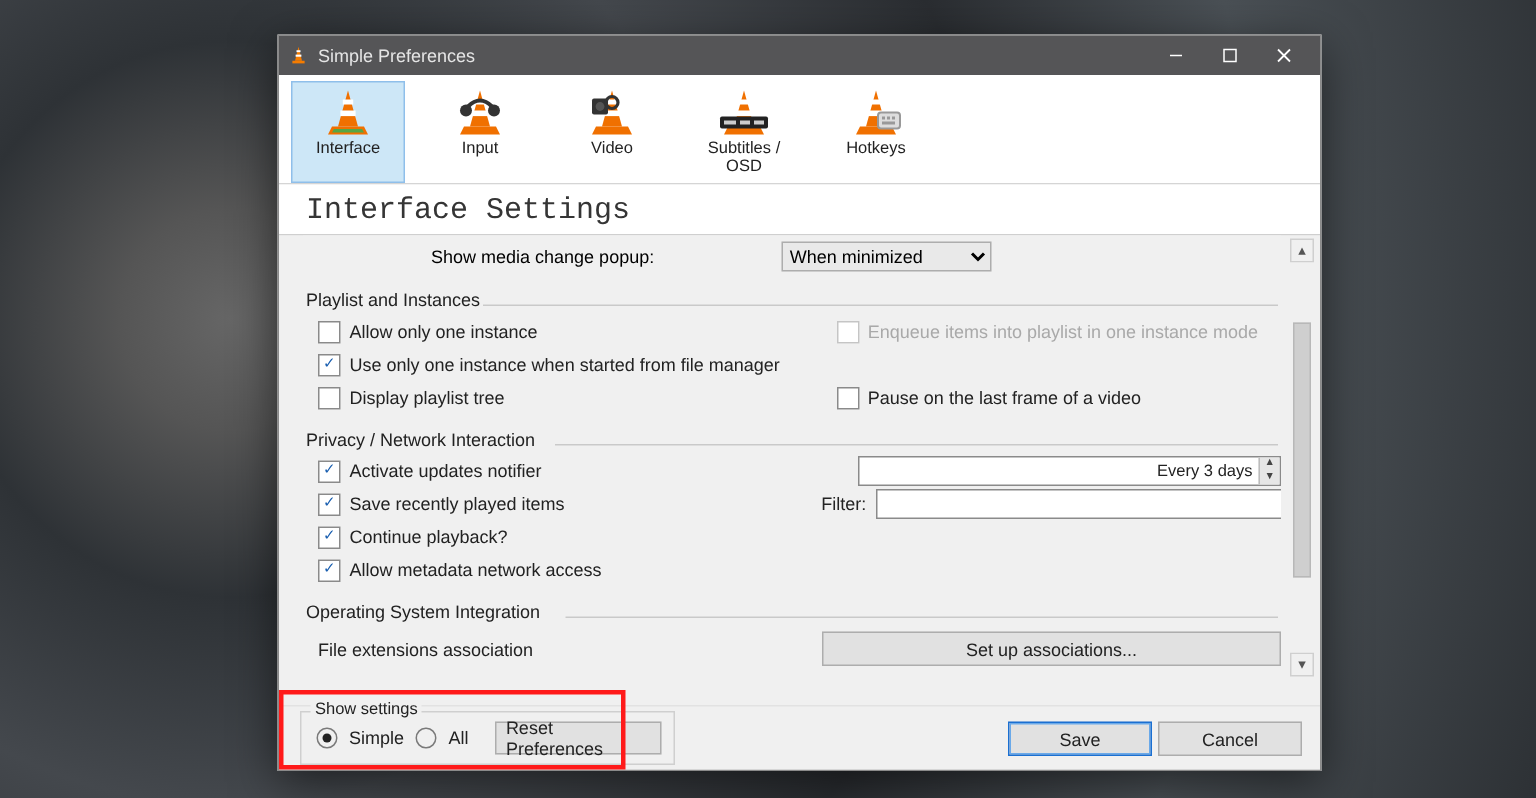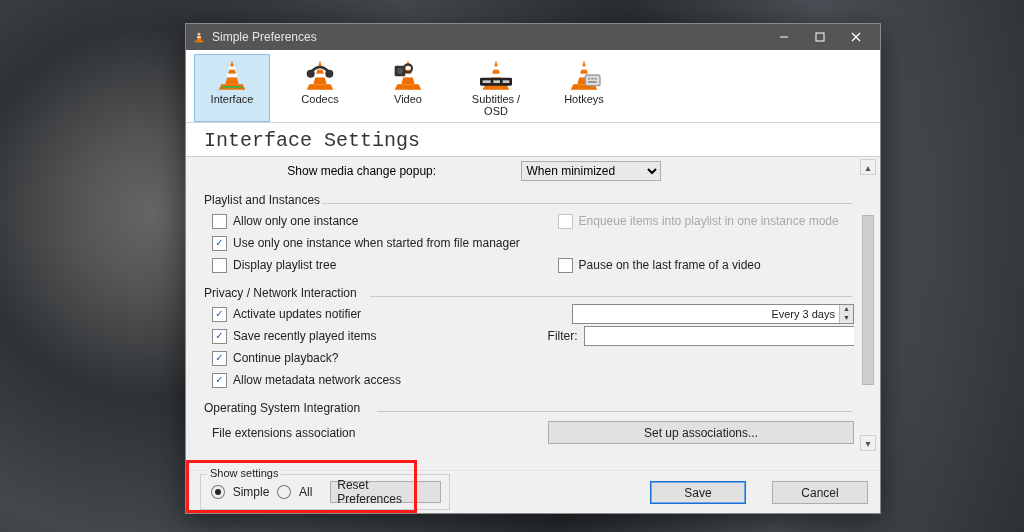--- a/index.html
+++ b/index.html
@@ -38,21 +38,21 @@
   .spin .sbtn{height:9px;background:#e6e6e6;border-left:1px solid #bcbcbc;font-size:7px;text-align:center;line-height:8px;color:#444}
   .tinput{height:18px;border:1px solid #8a8a8a;background:#fff;width:280px;margin-left:auto}
   .btn{height:21px;padding:0 14px;background:#e1e1e1;border:1px solid #adadad;font-size:12px;color:#222;display:inline-flex;align-items:center;justify-content:center}
   .btn.primary{border-color:#1a6fd1;box-shadow:inset 0 0 0 1px #6aa9e9}
   .wide-btn{width:276px;justify-content:center;margin-left:auto}
   .footer{position:absolute;left:0;right:0;bottom:0;height:42px;background:#f0f0f0;border-top:1px solid #e2e2e2}
   .show-group{position:absolute;left:14px;top:3px;width:232px;height:34px;border:1px solid #cfcfcf;padding:0 8px;display:flex;align-items:center;gap:6px}
   .show-group .glabel{position:absolute;top:-8px;left:6px;background:#f0f0f0;padding:0 3px;color:#222;font-size:11px}
   .radio{width:12px;height:12px;border:1px solid #7a7a7a;border-radius:50%;display:inline-flex;align-items:center;justify-content:center;margin:0 2px 0 2px}
   .radio .dot{width:6px;height:6px;background:#222;border-radius:50%}
-  .footer-right{position:absolute;right:12px;top:10px;display:flex;gap:26px}
+  .footer-right{position:absolute;right:12px;top:10px;display:flex;gap:4px}
   .footer-right .btn{width:66px;justify-content:center}
   .hl{position:absolute;border:3px solid #ff1a1a;pointer-events:none}
   .grp-line-short-pi{margin-left:120px}
   .grp-line-short-pr{margin-left:168px}
   .grp-line-short-os{margin-left:175px}
   svg{display:block}
 </style>
 </head>
 <body>
 
@@ -107,21 +107,21 @@
             <svg width="34" height="32" viewBox="0 0 24 24">
               <path d="M12 1 L17 19 H7 Z" fill="#f07000"></path>
               <rect x="9.4" y="5.5" width="5.2" height="2.5" fill="#fff"></rect>
               <rect x="8.2" y="11" width="7.6" height="2.8" fill="#fff"></rect>
               <path d="M4 19 H20 L22 23 H2 Z" fill="#f07000"></path>
               <path d="M6 9 Q12 3 18 9" fill="none" stroke="#333" stroke-width="2"></path>
               <circle cx="5" cy="11" r="3" fill="#333"></circle>
               <circle cx="19" cy="11" r="3" fill="#333"></circle>
             </svg>
           </div>
-        <div>Codecs</div>
+        <div>Input</div>
       </div>
       <div class="tool">
         <div class="ticon">
             <svg width="34" height="32" viewBox="0 0 24 24">
               <path d="M12 1 L17 19 H7 Z" fill="#f07000"></path>
               <rect x="9.4" y="5.5" width="5.2" height="2.5" fill="#fff"></rect>
               <rect x="8.2" y="11" width="7.6" height="2.8" fill="#fff"></rect>
               <path d="M4 19 H20 L22 23 H2 Z" fill="#f07000"></path>
               <rect x="2" y="5" width="8" height="8" rx="1" fill="#333"></rect>
               <circle cx="6" cy="9" r="2.2" fill="#555"></circle>

